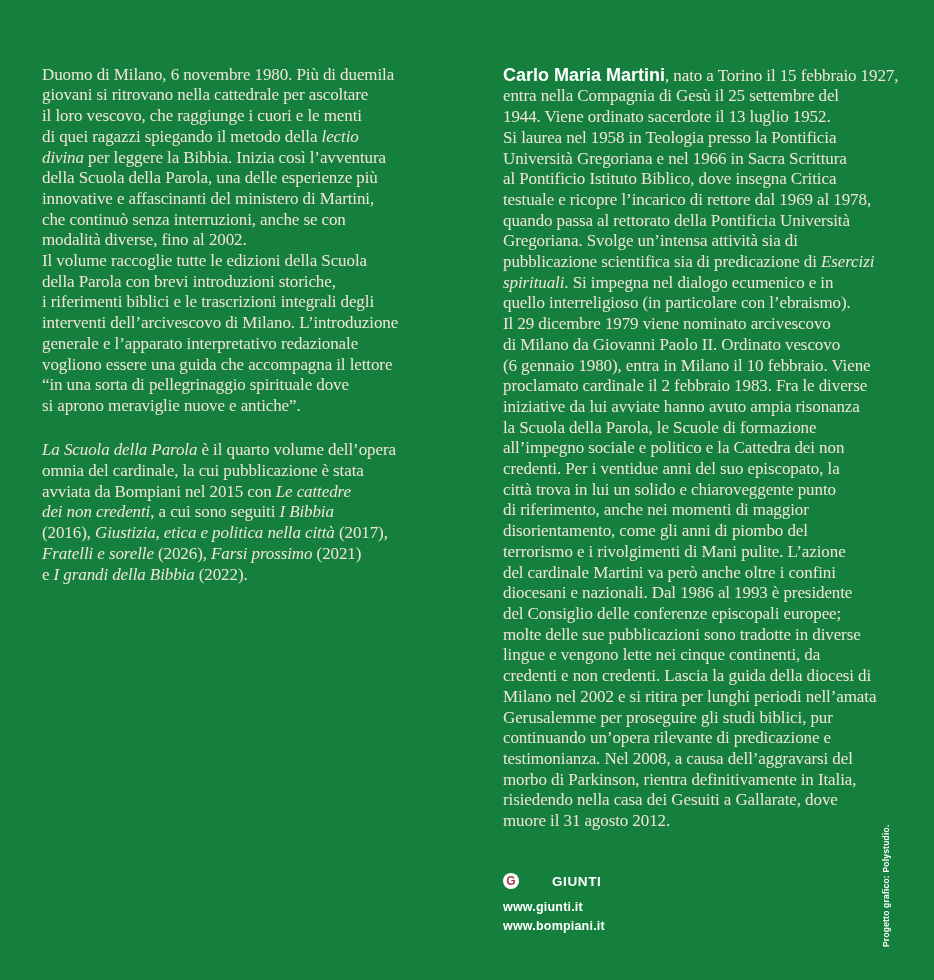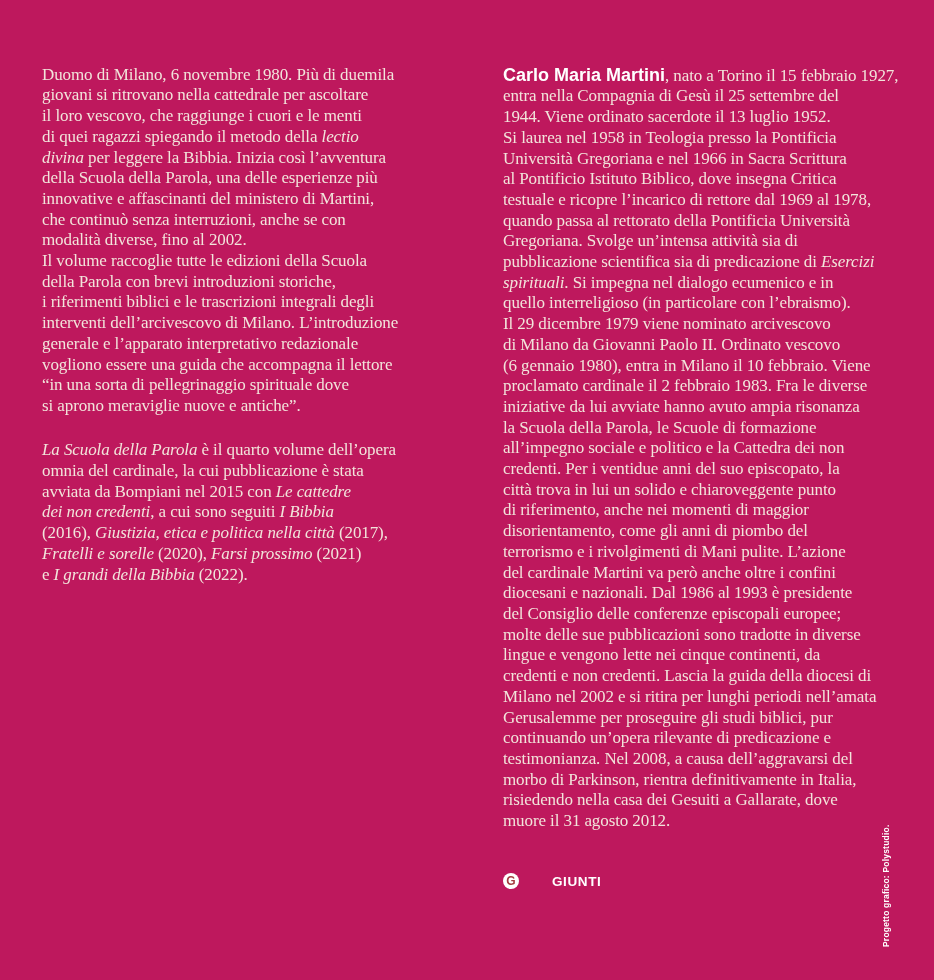--- a/index.html
+++ b/index.html
@@ -5,21 +5,21 @@
   html, body { margin: 0; padding: 0; }
   body {
     width: 934px; height: 980px;
     background: #A4393F;
     font-family: "Liberation Serif", serif;
     overflow: hidden;
   }
   .page {
     position: relative;
     width: 934px; height: 980px;
-    background: #be185d;
+    background: #15803d;
   }
   .col {
     position: absolute;
     top: 44px;
     color: #F2E4DB;
     font-size: 17px;
     line-height: 20.7px;
     letter-spacing: -0.1px;
     white-space: pre-line;
   }
@@ -105,21 +105,21 @@
 interventi dell’arcivescovo di Milano. L’introduzione
 generale e l’apparato interpretativo redazionale
 vogliono essere una guida che accompagna il lettore
 “in una sorta di pellegrinaggio spirituale dove
 si aprono meraviglie nuove e antiche”.</span></p>
     <p class="para"><span class="seg-i">La Scuola della Parola</span><span class="seg-n"> è il quarto volume dell’opera
 omnia del cardinale, la cui pubblicazione è stata
 avviata da Bompiani nel 2015 con </span><span class="seg-i">Le cattedre
 dei non credenti</span><span class="seg-n">, a cui sono seguiti </span><span class="seg-i">I Bibbia</span><span class="seg-n">
 (2016), </span><span class="seg-i">Giustizia, etica e politica nella città</span><span class="seg-n"> (2017),
-</span><span class="seg-i">Fratelli e sorelle</span><span class="seg-n"> (2020), </span><span class="seg-i">Farsi prossimo</span><span class="seg-n"> (2021)
+</span><span class="seg-i">Fratelli e sorelle</span><span class="seg-n"> (2026), </span><span class="seg-i">Farsi prossimo</span><span class="seg-n"> (2021)
 e </span><span class="seg-i">I grandi della Bibbia</span><span class="seg-n"> (2022).</span></p>
   </div>
 
   <div class="col col-right">
     <p class="para"><span class="seg-b">Carlo Maria Martini</span><span class="seg-n">, nato a Torino il 15 febbraio 1927,
 entra nella Compagnia di Gesù il 25 settembre del
 1944. Viene ordinato sacerdote il 13 luglio 1952.
 Si laurea nel 1958 in Teologia presso la Pontificia
 Università Gregoriana e nel 1966 in Sacra Scrittura
 al Pontificio Istituto Biblico, dove insegna Critica
@@ -154,16 +154,20 @@
 morbo di Parkinson, rientra definitivamente in Italia,
 risiedendo nella casa dei Gesuiti a Gallarate, dove
 muore il 31 agosto 2012.</span></p>
   </div>
 
   <div class="publisher">
     <span class="logo-mark">G</span>
     <span class="logo-text">GIUNTI</span>
   </div>
 
+  <div class="websites">
+    <div>www.giunti.it</div>
+    <div>www.bompiani.it</div>
+  </div>
 
   <div class="design-credit">Progetto grafico: Polystudio.</div>
 
 </div>
 
 </body></html>

